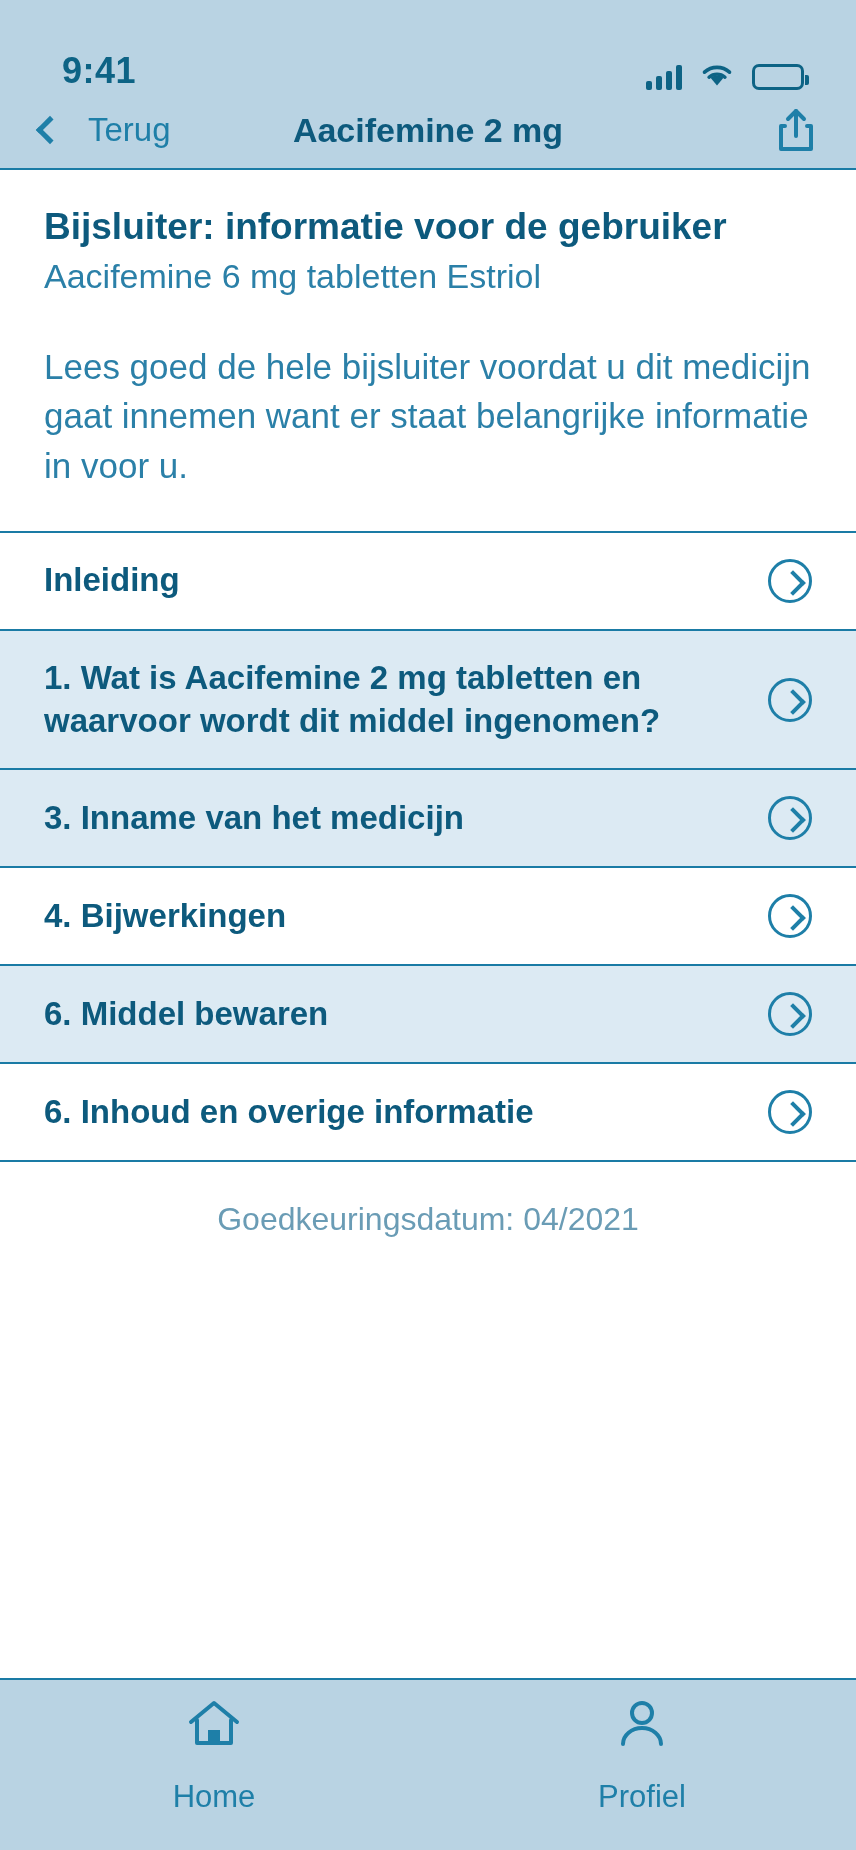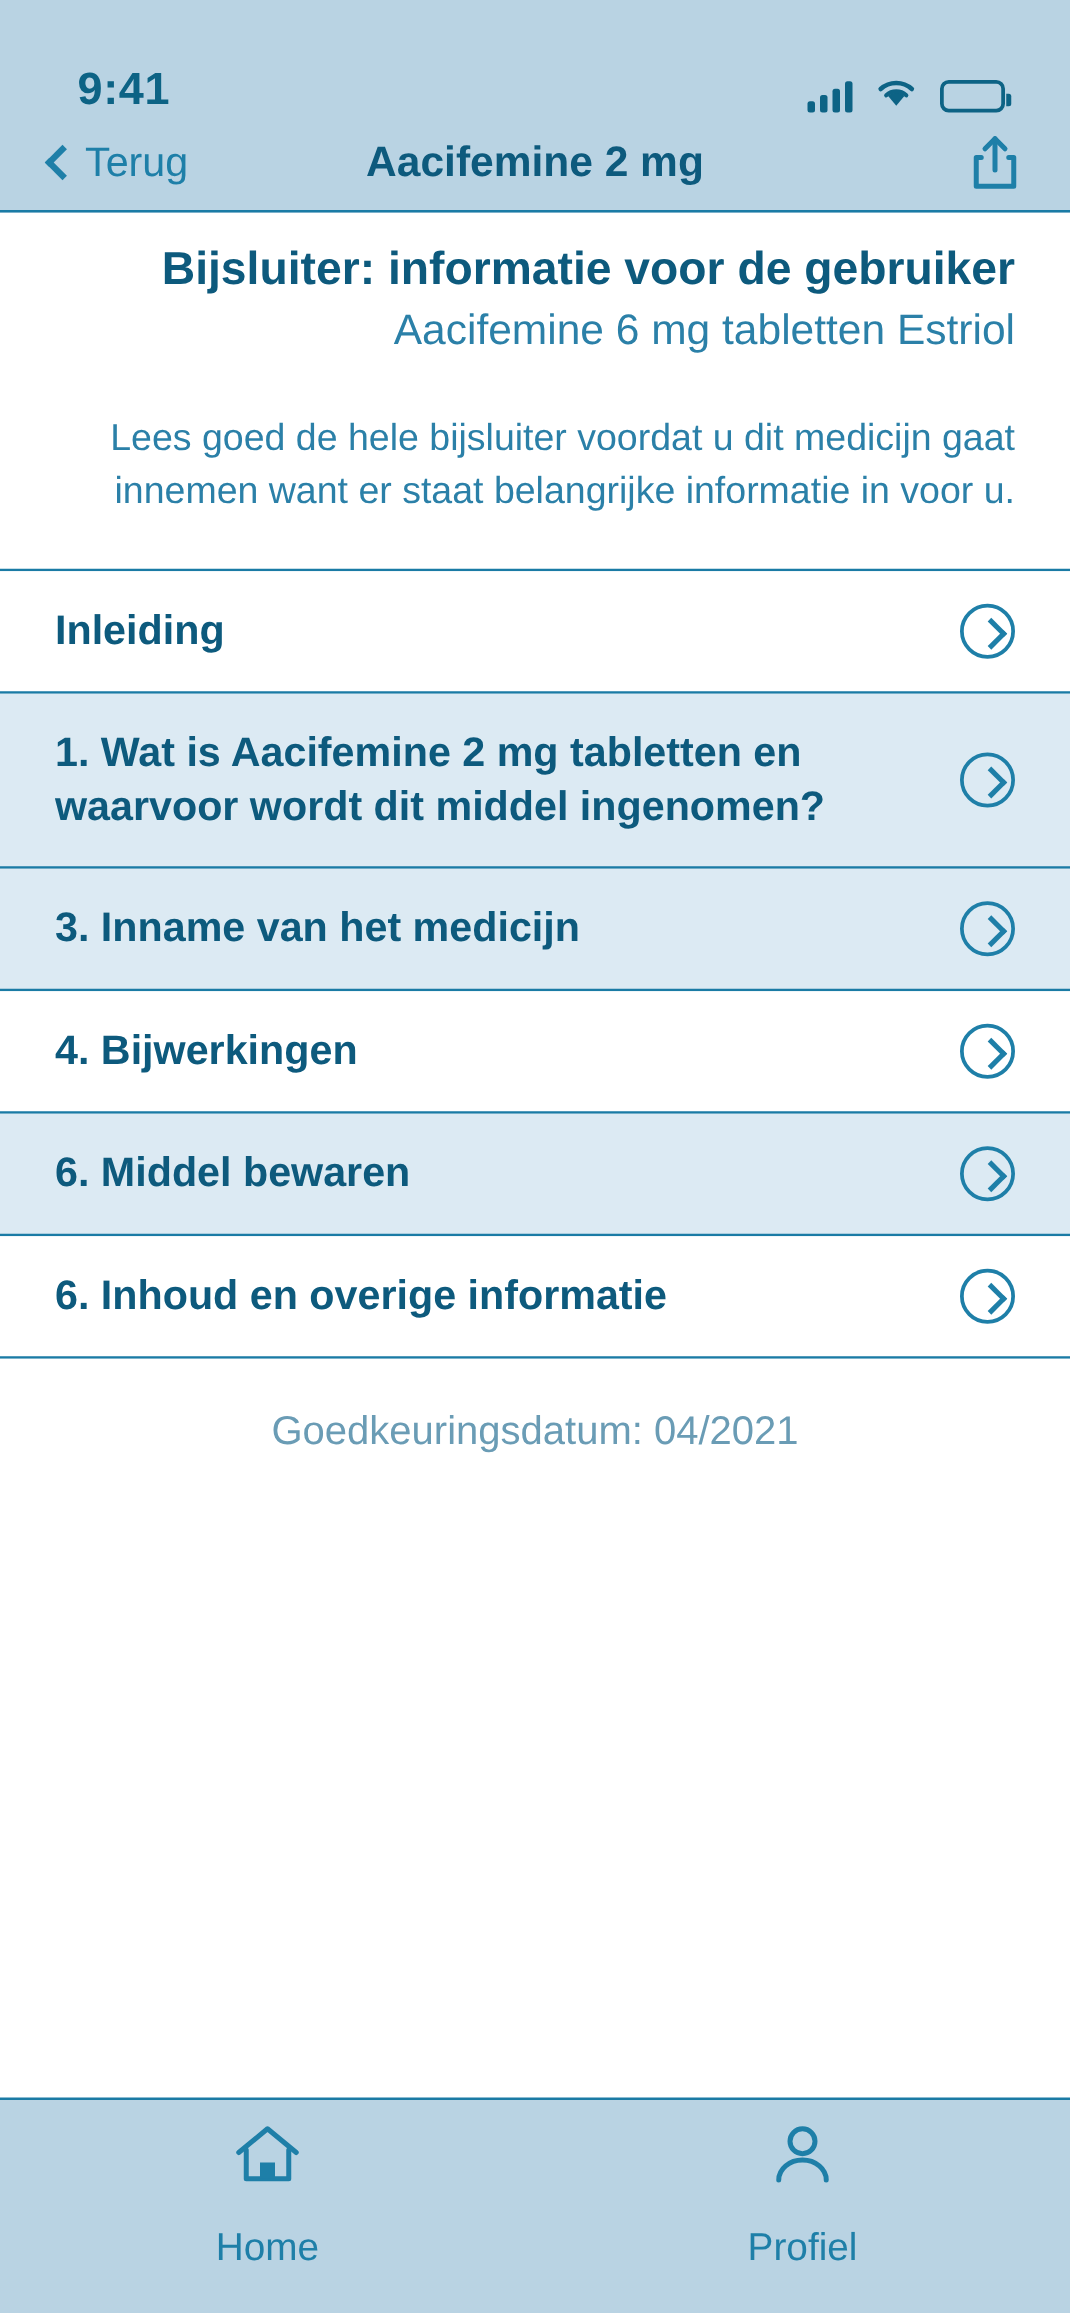--- a/index.html
+++ b/index.html
@@ -90,21 +90,21 @@
     border-bottom: 2px solid #1a7ba5;
     display: flex;
     align-items: center;
     padding: 0 40px 0 40px;
     position: relative;
     flex: 0 0 auto;
   }
   .nav-back {
     display: flex;
     align-items: center;
-    gap: 4px;
+    gap: 24px;
     color: #1e7fa8;
     font-size: 33px;
     cursor: pointer;
     z-index: 2;
   }
   .chevron-left {
     width: 20px;
     height: 20px;
     border-left: 5px solid #1e7fa8;
     border-bottom: 5px solid #1e7fa8;
@@ -131,38 +131,37 @@
   
   .content {
     flex: 1 1 auto;
     background: #ffffff;
     overflow: hidden;
     display: flex;
     flex-direction: column;
   }
 
   .intro {
-    padding: 22px 44px 40px 44px;
+    padding: 34px 44px 40px 44px;
     border-bottom: 2px solid #1a7ba5;
-    text-align: right;
   }
   .intro-title {
     font-size: 37px;
     font-weight: bold;
     color: #0d5a7d;
     line-height: 1.22;
   }
   .intro-sub {
     font-size: 34px;
     color: #2b80a8;
     margin-top: 6px;
     line-height: 1.25;
   }
   .intro-note {
-    font-size: 30px;
+    font-size: 35px;
     color: #2b80a8;
     line-height: 1.42;
     margin-top: 44px;
   }
 
   
   .section-list { display: flex; flex-direction: column; }
   .section-row {
     display: flex;
     align-items: center;

